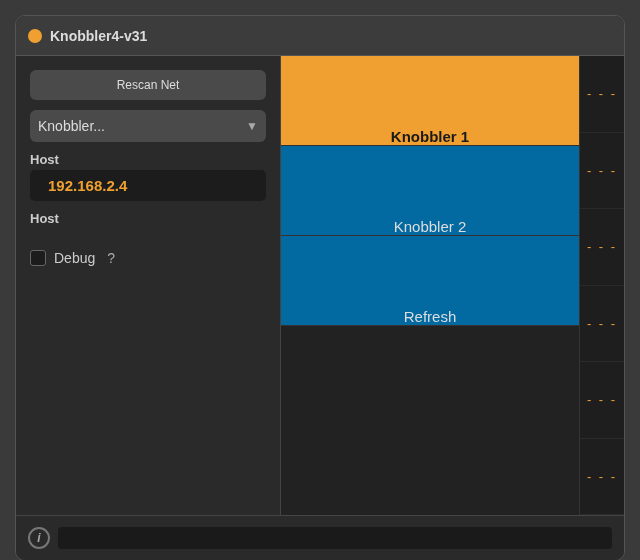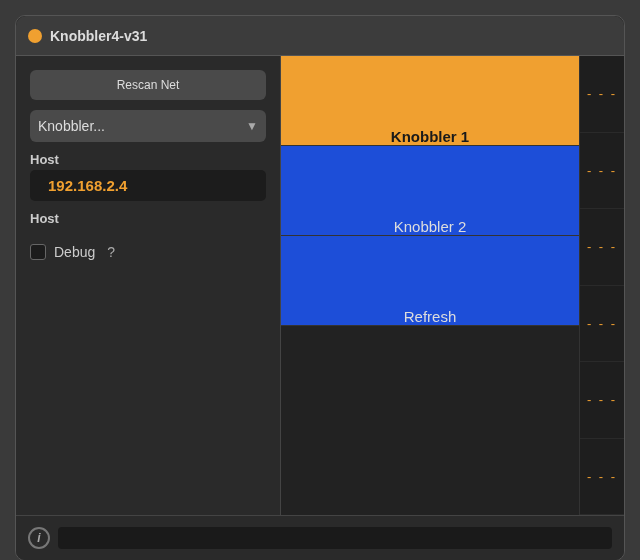--- a/index.html
+++ b/index.html
@@ -123,21 +123,21 @@
       color: #f0a030;
       font-size: 15px;
       font-weight: 600;
       width: 100%;
     }
 
     .debug-row {
       display: flex;
       align-items: flex-start;
       gap: 8px;
-      margin-top: 8px;
+      margin-top: 14px;
     }
 
     .debug-checkbox {
       width: 16px;
       height: 16px;
       background: #1c1c1c;
       border: 1px solid #666;
       border-radius: 3px;
       cursor: pointer;
       flex-shrink: 0;
@@ -181,21 +181,21 @@
       flex-shrink: 0;
     }
 
     .device-item.active {
       background: #f0a030;
       color: #1a1a1a;
       font-weight: 600;
     }
 
     .device-item.normal {
-      background: #1d4ed8;
+      background: #0369a1;
     }
 
     .indicators-column {
       width: 45px;
       background: #1e1e1e;
       display: flex;
       flex-direction: column;
       border-left: 1px solid #333;
     }
 

